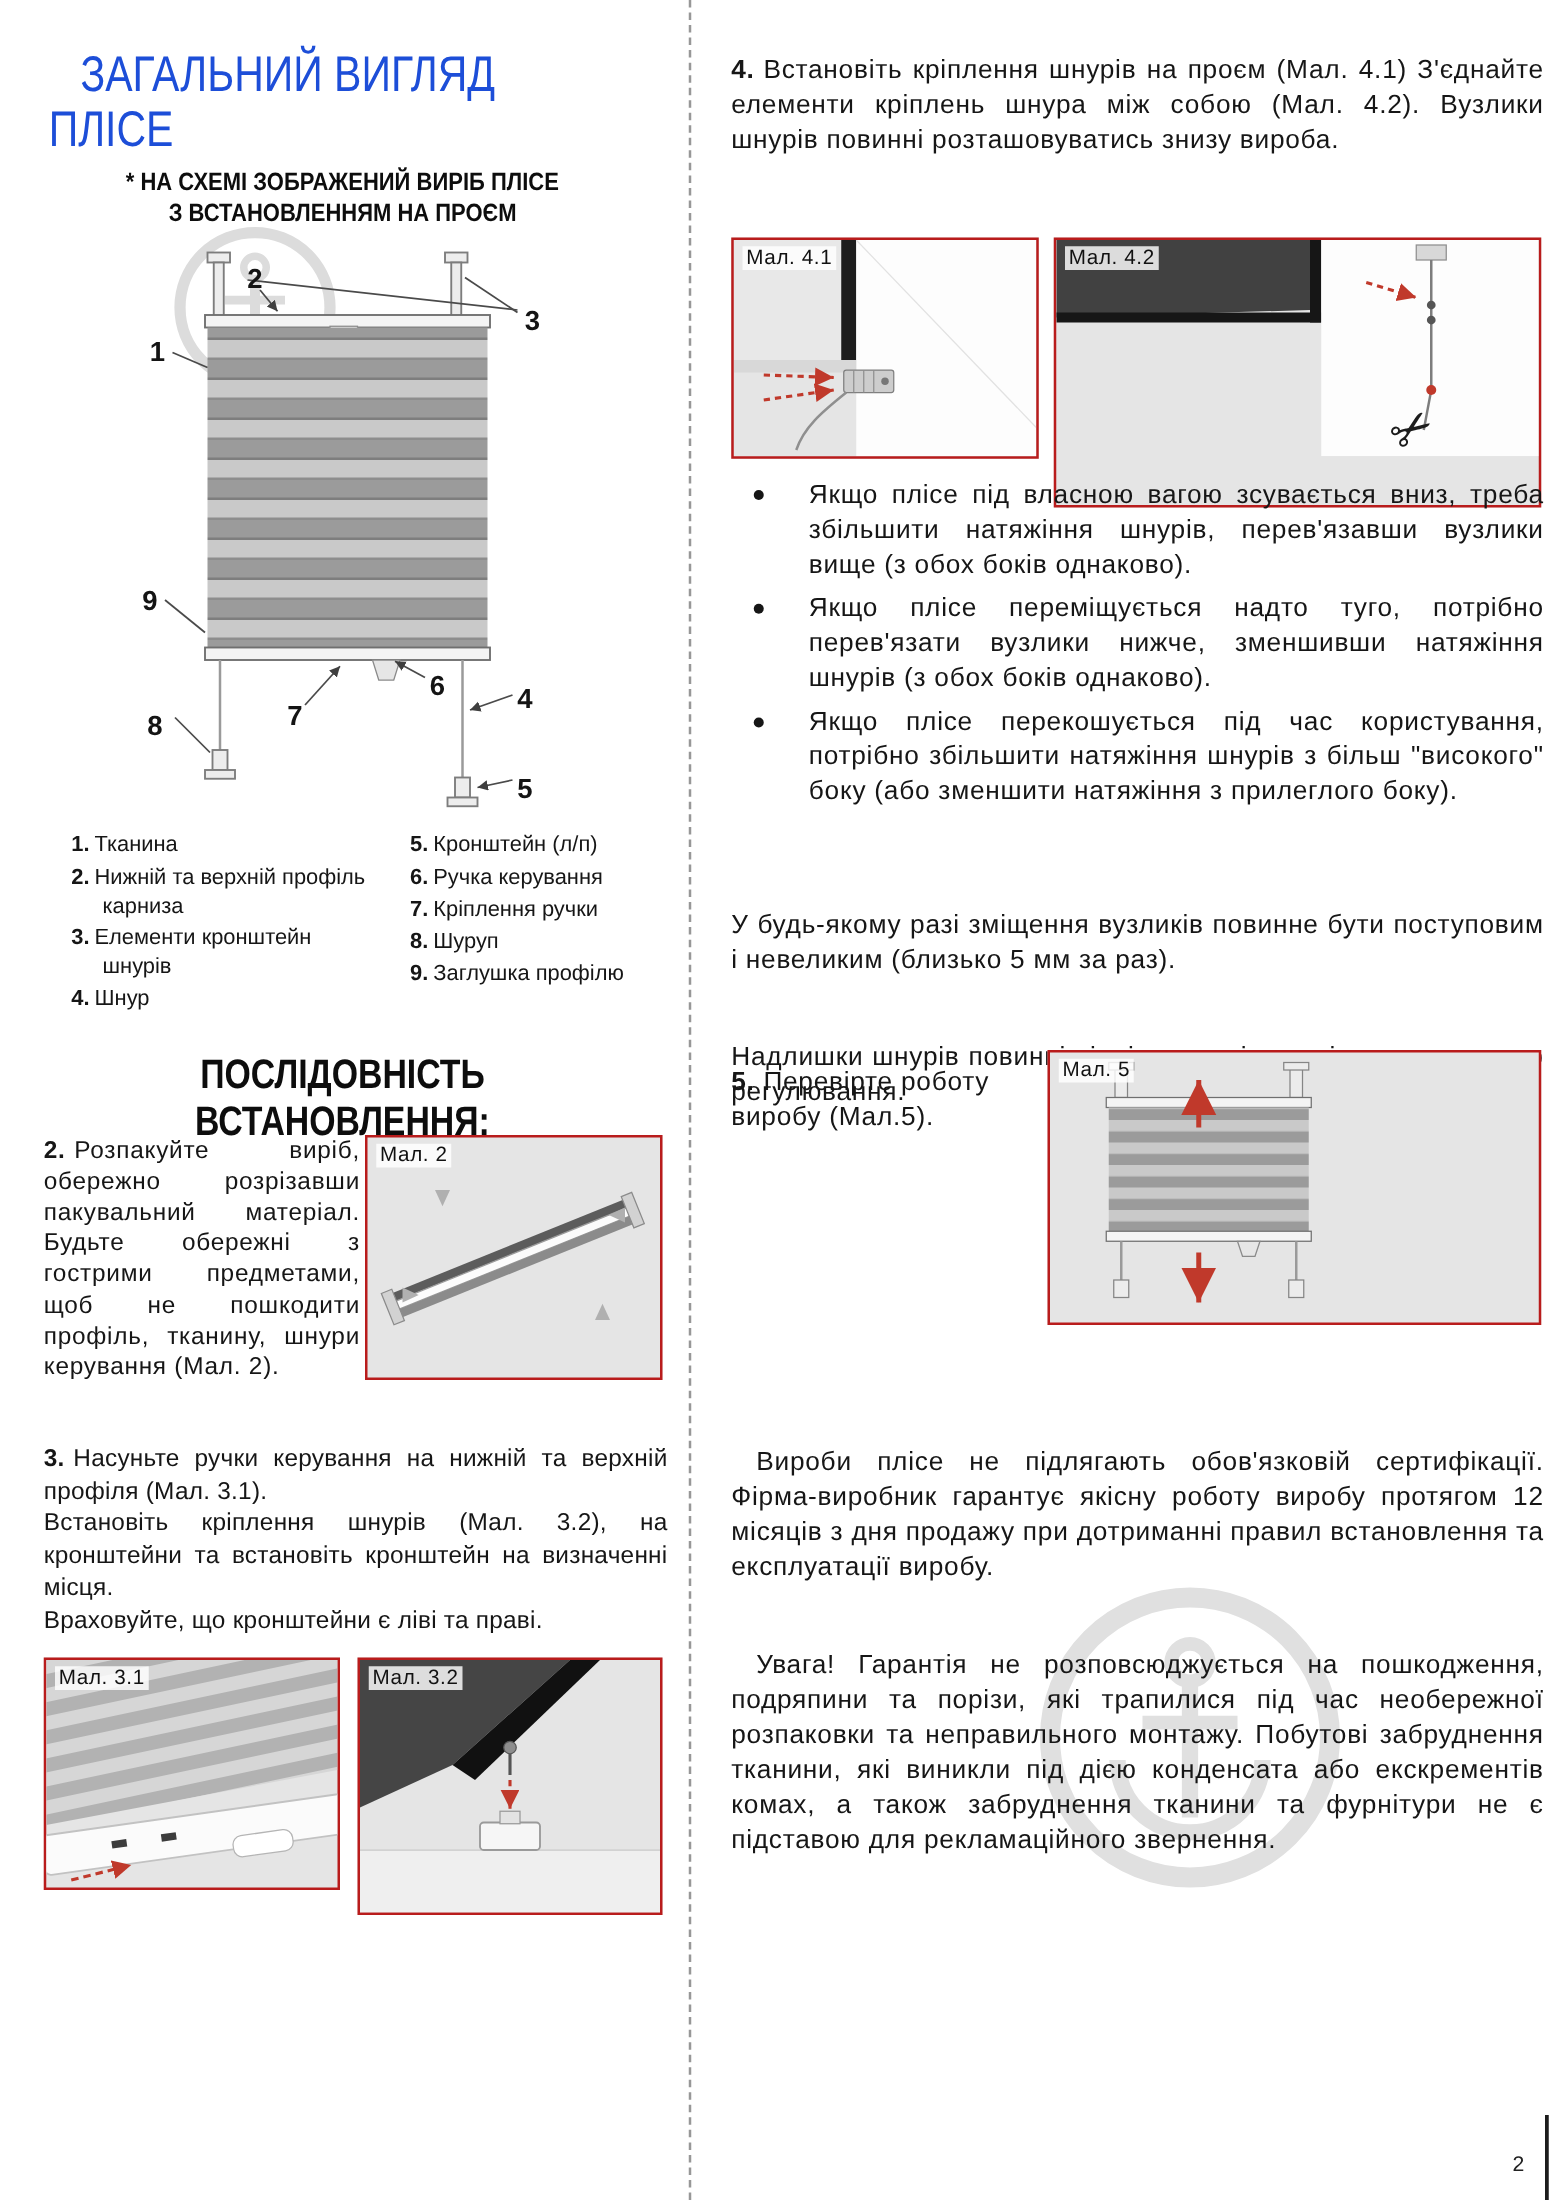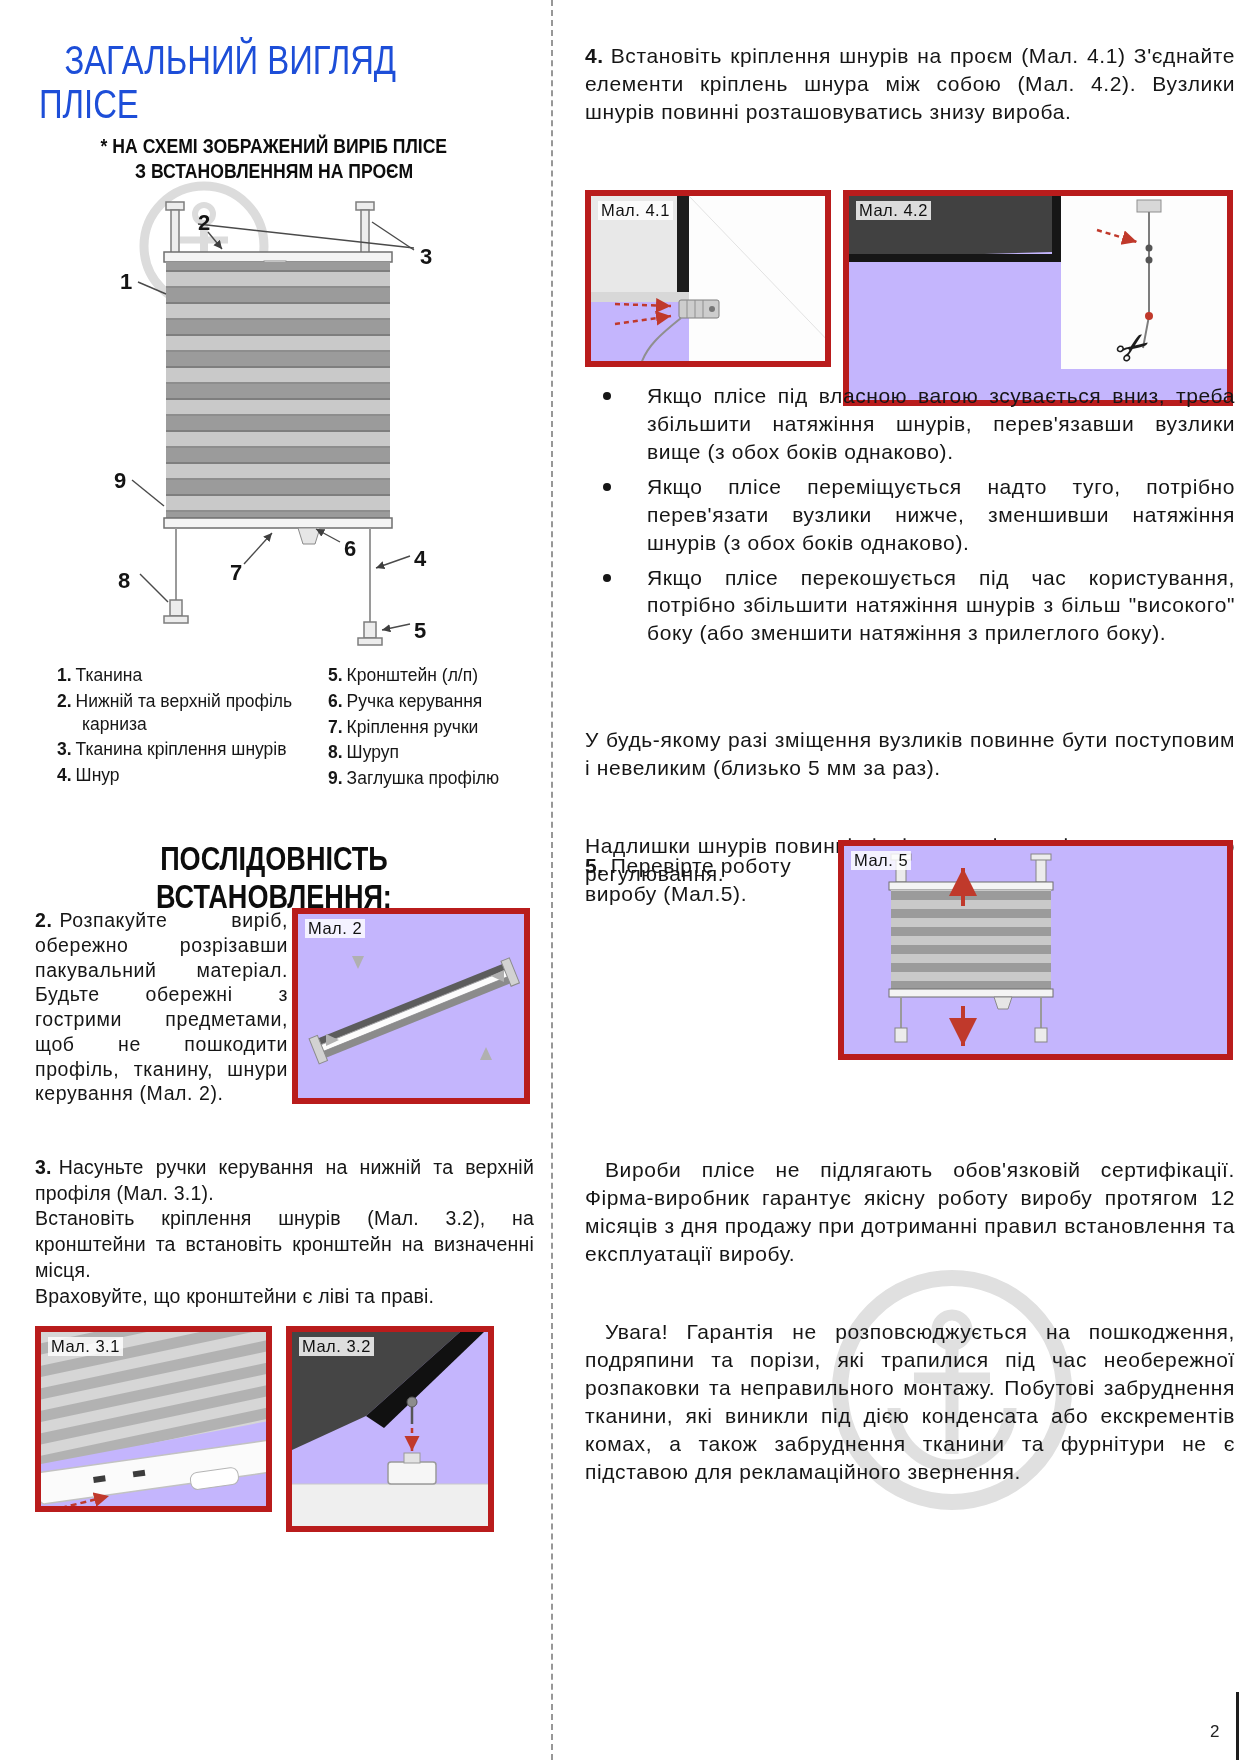--- a/index.html
+++ b/index.html
@@ -13,21 +13,21 @@
   .title{left:28px;top:38px;width:492px;text-align:left;font-weight:400;font-size:40px;line-height:1.1;color:#1d4ed8;}
   .subtitle{left:28px;top:134px;width:492px;text-align:center;font-weight:700;font-size:20px;line-height:1.25;color:#0d0d0d;}
   .legend{font-size:17.5px;line-height:1.3;}
   .legend .li{padding-left:25px;text-indent:-25px;margin-bottom:3px;margin-left:12px;}
   .legend b{margin-right:4px;}
   .h2{left:28px;top:840px;width:492px;text-align:center;font-weight:700;font-size:33px;color:#0d0d0d;}
   .jtext{text-align:justify;}
   .step2{left:35px;top:908px;width:253px;font-size:19.5px;line-height:1.27;letter-spacing:.6px;}
   .step3{left:35px;top:1155px;width:499px;font-size:19.5px;line-height:1.32;letter-spacing:.2px;}
   b.num{margin-right:7px;}
-  .figbox{border:6px solid #b91c1c;background:#c4b5fd;overflow:hidden;}
+  .figbox{border:2px solid #b91c1c;background:#e5e5e5;overflow:hidden;}
   .figlabel{position:absolute;top:5px;left:7px;font-size:16.5px;letter-spacing:.5px;z-index:2;
             background:rgba(255,255,255,.82);padding:0 3px;color:#111;}
   .figbox svg{display:block;}
   .rbody{font-size:21px;line-height:1.33;letter-spacing:.6px;}
   .step4{left:585px;top:42px;width:650px;}
   .bullets{left:585px;top:382px;width:650px;list-style:none;}
   .bullets li{position:relative;margin-bottom:7px;padding-left:62px;text-align:justify;}
   .bullets li::before{content:"";position:absolute;left:18px;top:10px;width:8px;height:8px;border-radius:50%;background:#161616;}
   .note1{left:585px;top:726px;width:650px;}
   .note2{left:585px;top:832px;width:650px;}
@@ -118,21 +118,21 @@
       <text x="292" y="380">6</text>
       <text x="178" y="404">7</text>
       <text x="66" y="412">8</text>
       <text x="62" y="312">9</text>
     </g>
   </svg>
 
   <div class="abs legend" style="left:45px;top:664px;width:258px;">
     <div class="li"><b>1.</b><span>Тканина</span></div>
     <div class="li"><b>2.</b><span>Нижній та верхній профіль карниза</span></div>
-    <div class="li"><b>3.</b><span>Тканина кріплення шнурів</span></div>
+    <div class="li"><b>3.</b><span>Елементи кронштейн шнурів</span></div>
     <div class="li"><b>4.</b><span>Шнур</span></div>
   </div>
   <div class="abs legend" style="left:316px;top:664px;width:218px;">
     <div class="li"><b>5.</b><span>Кронштейн (л/п)</span></div>
     <div class="li"><b>6.</b><span>Ручка керування</span></div>
     <div class="li"><b>7.</b><span>Кріплення ручки</span></div>
     <div class="li"><b>8.</b><span>Шуруп</span></div>
     <div class="li"><b>9.</b><span>Заглушка профілю</span></div>
   </div>
 
@@ -185,21 +185,21 @@
       <g transform="rotate(-8 116 140)">
         <rect x="-4" y="124" width="244" height="32" rx="5" fill="#fbfbfb" stroke="#c2c2c2" stroke-width="1.5"></rect>
         <rect x="52" y="136" width="12" height="6" fill="#3c3c3c"></rect>
         <rect x="92" y="136" width="12" height="6" fill="#3c3c3c"></rect>
         <rect x="148" y="146" width="48" height="17" rx="7" fill="#ffffff" stroke="#b5b5b5"></rect>
       </g>
       <line x1="20" y1="176" x2="68" y2="164" stroke="#c0392b" stroke-width="2.5" stroke-dasharray="6 4" marker-end="url(#ra31)"></line>
     </svg>
   </div>
 
-  <div class="abs figbox" style="left:286px;top:1326px;width:208px;height:206px;">
+  <div class="abs figbox" style="left:286px;top:1326px;width:244px;height:206px;">
     <span class="figlabel">Мал. 3.2</span>
     <svg width="240" height="202" viewBox="0 0 240 202">
       <defs>
         <marker id="ra32" markerWidth="8" markerHeight="8" refX="6" refY="3" orient="auto">
             <path d="M0,0 L6,3 L0,6 z" fill="#c0392b"></path>
           </marker>
       </defs>
       <polygon points="0,0 168,0 74,84 0,118" fill="#454545"></polygon>
       <polygon points="168,0 192,0 92,96 74,84" fill="#111111"></polygon>
       <rect x="0" y="152" width="240" height="50" fill="#efefef"></rect>

